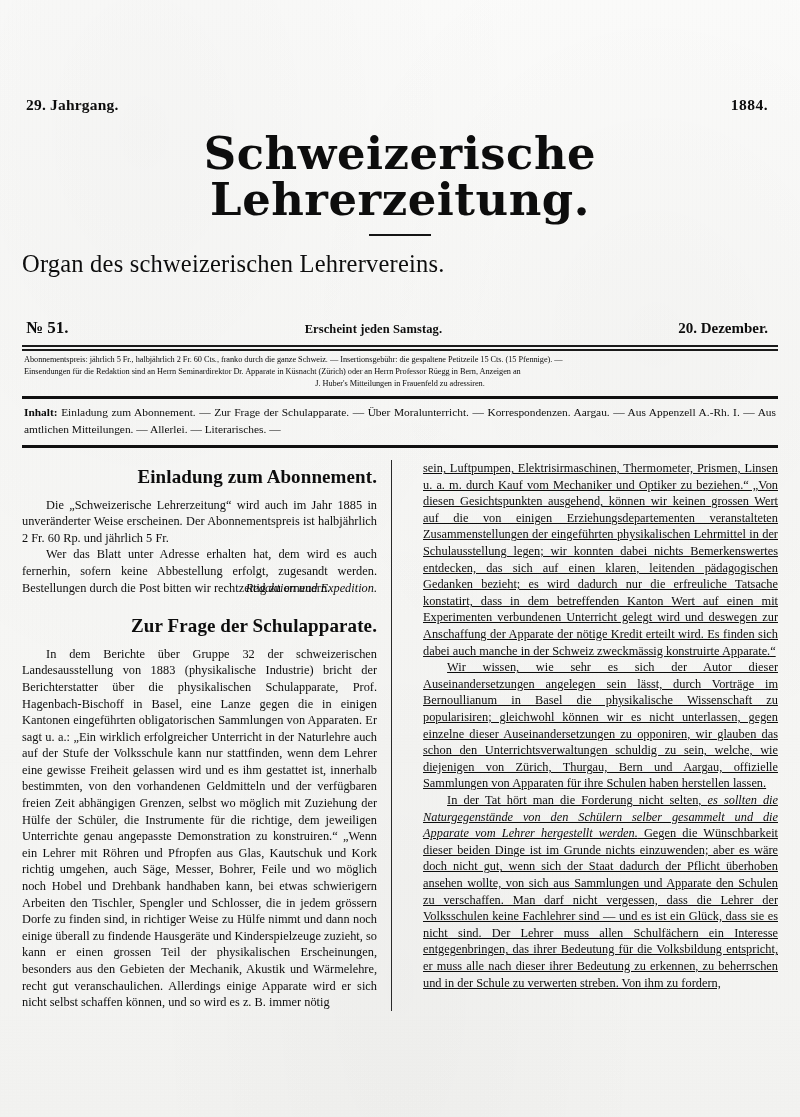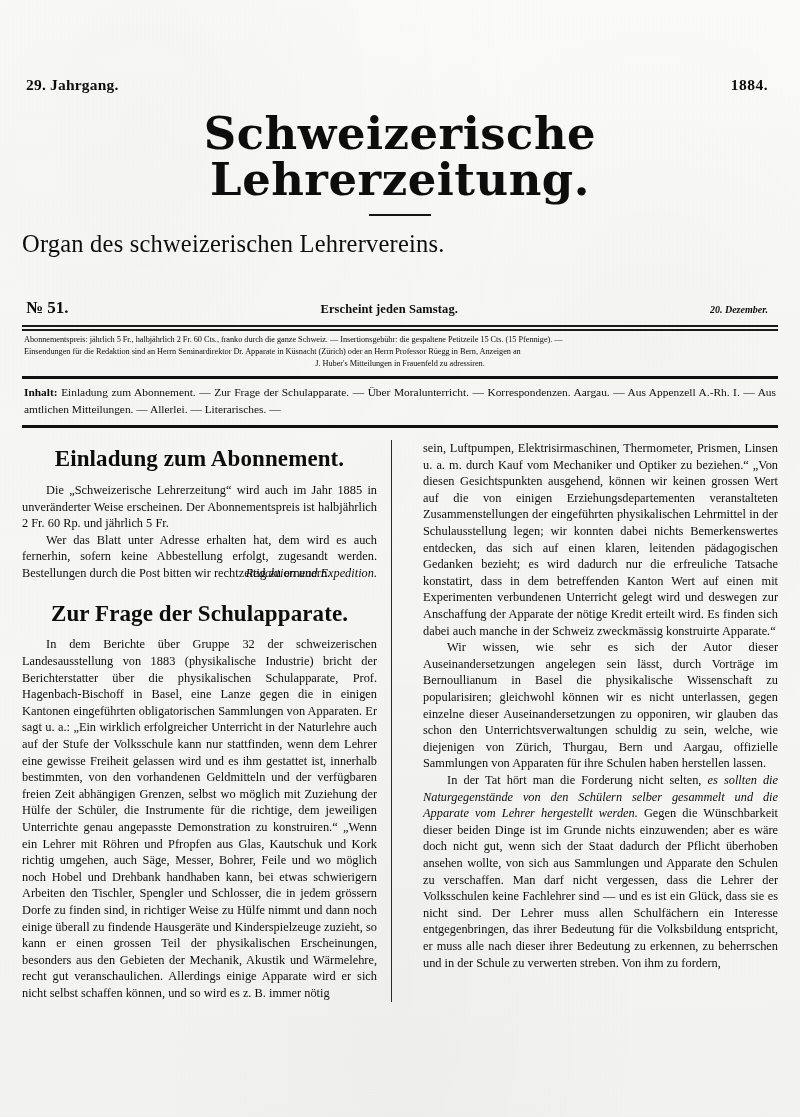--- a/index.html
+++ b/index.html
@@ -35,21 +35,21 @@
   .inner {
     position: relative;
     padding: 0 22px;
   }
 
   
   .topline {
     display: flex;
     justify-content: space-between;
     align-items: center;
-    padding-top: 76px;
+    padding-top: 96px;
     font-weight: bold;
     font-size: 15.5px;
     letter-spacing: .2px;
   }
   .topline .vol { padding-left: 4px; }
   .topline .year { padding-right: 10px; letter-spacing: .5px; }
 
   .masthead {
     text-align: center;
     margin-top: 17px;
@@ -75,21 +75,21 @@
 
   .issueline {
     display: flex;
     justify-content: space-between;
     align-items: baseline;
     margin-top: 40px;
     font-size: 13px;
   }
   .issueline .num { font-weight: bold; font-size: 17px; padding-left: 4px; }
   .issueline .freq { font-weight: bold; font-size: 12.5px; letter-spacing: .1px; }
-  .issueline .date { font-weight: bold; font-size: 10px; padding-right: 10px; font-style: italic; }
+  .issueline .date { font-weight: bold; font-size: 15px; padding-right: 10px; }
 
   .hr-thin { height: 1.6px; background: #1a1a1a; margin-top: 7px; }
   .hr-thin2 { height: 1.2px; background: #1a1a1a; margin-top: 2.5px; }
 
   
   .fineprint {
     font-size: 8.3px;
     line-height: 1.42;
     text-align: center;
     padding: 3.5px 2px 3px;
@@ -118,26 +118,26 @@
   }
   .col {
     width: 359px;
     font-size: 12.35px;
     line-height: 1.345;
     text-align: justify;
     text-justify: inter-word;
     hyphens: manual;
   }
   .col-left { padding-right: 14px; }
-  .col-right { padding-left: 31px; border-left: 1.3px solid #2a2a2a; }
+  .col-right { padding-left: 31px; border-left: 1.3px solid #2a2a2a; text-decoration: underline; }
 
   .art-title {
-    text-align: center;
+    text-align: right;
     font-weight: bold;
-    font-size: 23px;
+    font-size: 19px;
     letter-spacing: .1px;
     margin: 4px 0 7px;
   }
   .art-title.second { margin-top: 17px; }
 
   .col p {
     margin: 0;
     text-indent: 1.95em;
   }
   .col p.noindent { text-indent: 0; }

